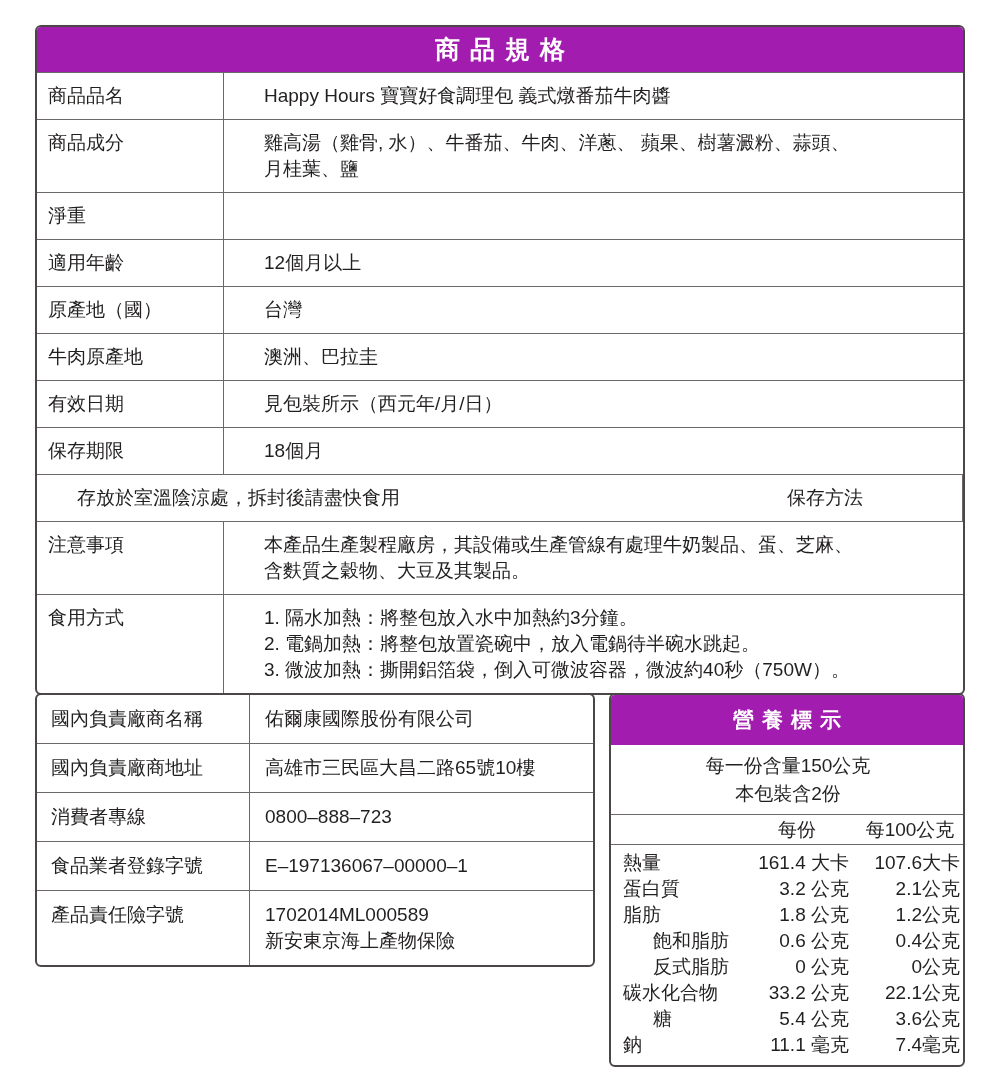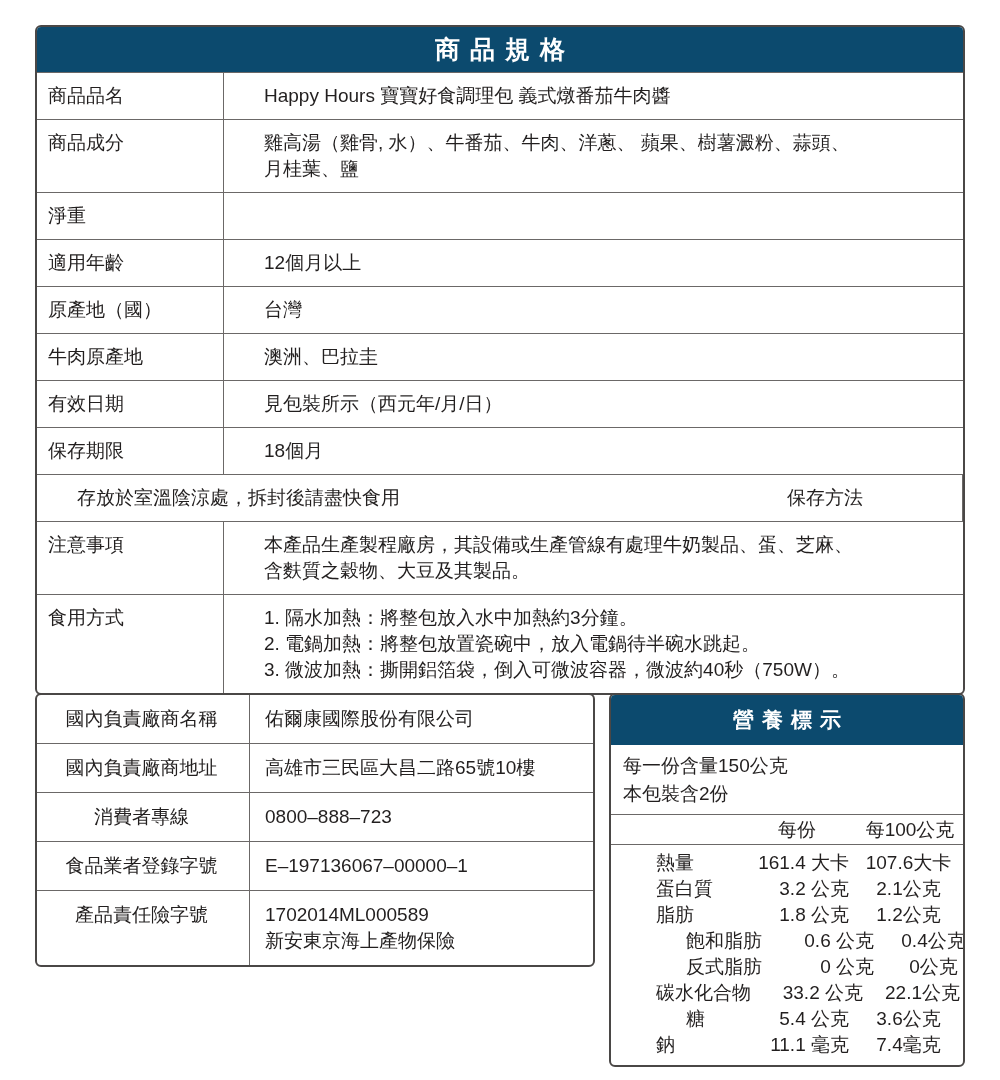--- a/index.html
+++ b/index.html
@@ -22,21 +22,21 @@
   }
   
   .tbl {
     border: 2px solid #4a4746;
     border-radius: 6px;
     overflow: hidden;
     background: #fff;
     box-sizing: border-box;
   }
   .tbl-header {
-    background: #0c4a6e;
+    background: #a21caf;
     color: #ffffff;
     text-align: center;
     font-weight: bold;
     font-size: 25px;
     letter-spacing: 10px;
     text-indent: 10px;
     line-height: 45px;
     height: 45px;
   }
   .row {
@@ -80,23 +80,22 @@
     width: 930px;
     display: flex;
     gap: 14px;
     align-items: flex-start;
   }
   .vendor-table { width: 560px; flex: 0 0 560px; }
   .vendor-table .label {
     width: 213px;
     flex: 0 0 213px;
     border-right: 1px solid #6b6867;
-    padding-left: 3px;
+    padding-left: 14px;
     padding-right: 6px;
-    text-align: center;
   }
   .vendor-table .value {
     flex: 1;
     padding-left: 15px;
     padding-right: 8px;
   }
   .vendor-table .cell { padding-top: 11px; padding-bottom: 11px; }
   
   .nutrition { width: 356px; flex: 0 0 356px; }
   .nutrition .tbl-header {
@@ -105,41 +104,42 @@
     height: 50px;
     letter-spacing: 8px;
     text-indent: 8px;
   }
   .serving {
     font-size: 19px;
     line-height: 28px;
     padding: 7px 10px 6px 12px;
     border-bottom: 1px solid #6b6867;
     white-space: pre-line;
+    text-align: center;
   }
   .nut-grid {
     display: grid;
     grid-template-columns: 1fr 120px 106px;
   }
   .nut-colhead {
     border-bottom: 1px solid #6b6867;
     font-size: 19px;
     line-height: 29px;
     height: 29px;
   }
   .nut-colhead > div { text-align: center; }
-  .nut-values { padding: 5px 0 7px 0; margin-left: 33px; }
+  .nut-values { padding: 5px 0 7px 0; }
   .nut-row {
     font-size: 19px;
     line-height: 26px;
   }
   .nut-row .n  { padding-left: 12px; white-space: nowrap; }
   .nut-row.sub .n { padding-left: 42px; }
   .nut-row .v1 { text-align: right; padding-right: 8px;  white-space: nowrap; }
-  .nut-row .v2 { text-align: center; padding-right: 3px; white-space: nowrap; }
+  .nut-row .v2 { text-align: right; padding-right: 3px; white-space: nowrap; }
 </style>
 </head>
 <body>
 
 <div class="page">
 
   <section class="spec-table tbl">
     <header class="tbl-header">商品規格</header>
 
     <div class="row">

